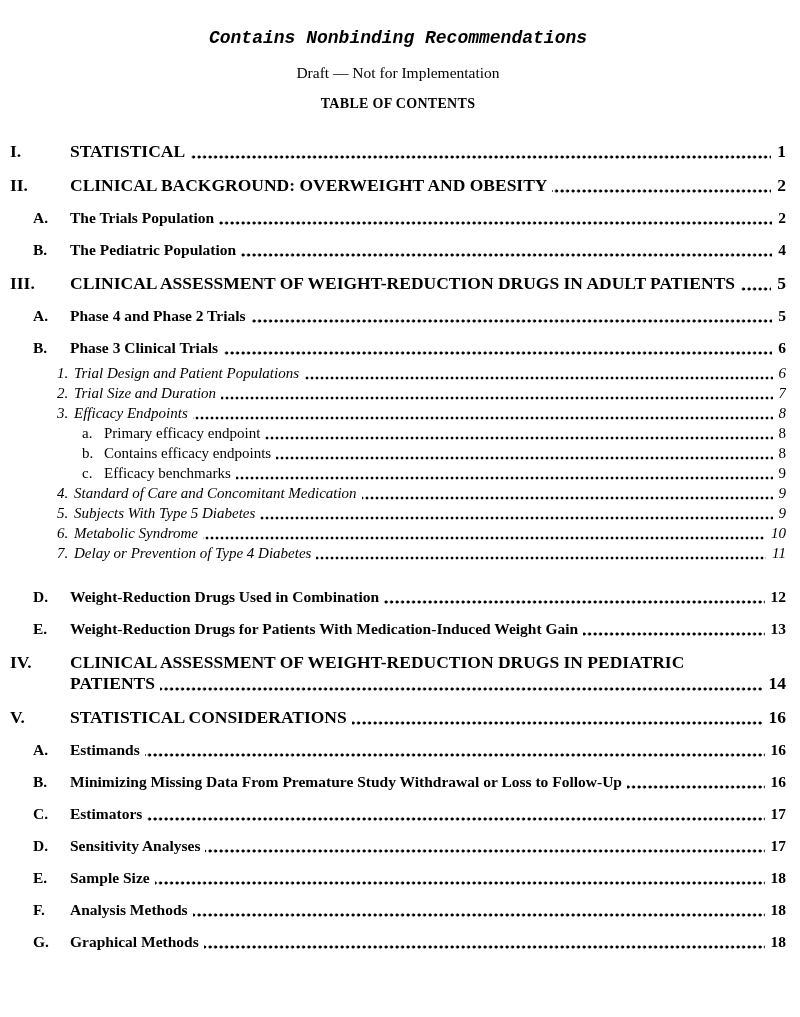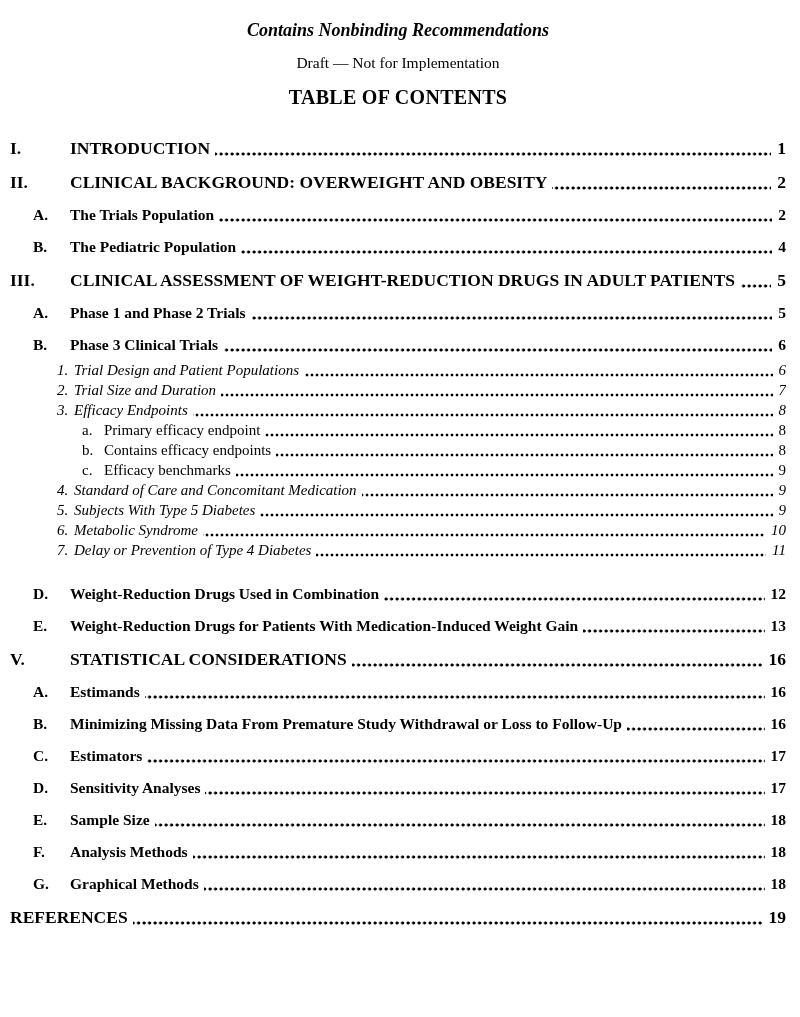--- a/index.html
+++ b/index.html
@@ -5,23 +5,23 @@
   html, body { margin: 0; padding: 0; background: #fff; }
   .page {
     width: 800px; height: 1017px; box-sizing: border-box;
     background: #fff; color: #000;
     font-family: "Liberation Serif", "DejaVu Serif", serif;
     padding: 12px 14px 0 10px;
     overflow: hidden;
   }
   
   .doc-header { text-align: center; }
-  .h-notice { font-size: 18px; font-weight: bold; font-style: italic; margin: 8px; }
+  .h-notice { font-size: 18px; font-weight: bold; font-style: italic; margin: 16px; font-family: Liberation Mono, monospace; }
   .h-draft  { font-size: 15.5px; margin: 13px 0 0 0; }
-  .h-toc    { font-size: 20px; font-weight: bold; letter-spacing: .3px; margin: 14px 0 0 0; }
+  .h-toc    { font-size: 14px; font-weight: bold; letter-spacing: .3px; margin: 14px 0 0 0; }
 
   
   .toc { padding-top: 16px; }
   .toc-row {
     position: relative; overflow: hidden;
     line-height: 20px;
     
     background-image: radial-gradient(circle at 2px 2px, #000 1.2px, transparent 1.7px);
     background-size: 5px 4px;
     background-repeat: repeat-x;
@@ -55,43 +55,43 @@
 <body>
 
 <div class="page">
   <header class="doc-header">
     <p class="h-notice">Contains Nonbinding Recommendations</p>
     <p class="h-draft">Draft — Not for Implementation</p>
     <p class="h-toc">TABLE OF CONTENTS</p>
   </header>
 
   <nav class="toc">
-      <div class="toc-row lvl0"><span class="num">I.</span><span class="title">INTRODUCTION</span><span class="pagenum">1</span></div>
+      <div class="toc-row lvl0"><span class="num">I.</span><span class="title">STATISTICAL</span><span class="pagenum">1</span></div>
       <div class="toc-row lvl0"><span class="num">II.</span><span class="title">CLINICAL BACKGROUND: OVERWEIGHT AND OBESITY</span><span class="pagenum">2</span></div>
       <div class="toc-row lvl1"><span class="num">A.</span><span class="title">The Trials Population</span><span class="pagenum">2</span></div>
       <div class="toc-row lvl1"><span class="num">B.</span><span class="title">The Pediatric Population</span><span class="pagenum">4</span></div>
       <div class="toc-row lvl0"><span class="num">III.</span><span class="title">CLINICAL ASSESSMENT OF WEIGHT-REDUCTION DRUGS IN ADULT PATIENTS</span><span class="pagenum">5</span></div>
-      <div class="toc-row lvl1"><span class="num">A.</span><span class="title">Phase 1 and Phase 2 Trials</span><span class="pagenum">5</span></div>
+      <div class="toc-row lvl1"><span class="num">A.</span><span class="title">Phase 4 and Phase 2 Trials</span><span class="pagenum">5</span></div>
       <div class="toc-row lvl1"><span class="num">B.</span><span class="title">Phase 3 Clinical Trials</span><span class="pagenum">6</span></div>
       <div class="toc-row lvl2 sub-first"><span class="num">1.</span><span class="title">Trial Design and Patient Populations</span><span class="pagenum">6</span></div>
       <div class="toc-row lvl2"><span class="num">2.</span><span class="title">Trial Size and Duration</span><span class="pagenum">7</span></div>
       <div class="toc-row lvl2"><span class="num">3.</span><span class="title">Efficacy Endpoints</span><span class="pagenum">8</span></div>
       <div class="toc-row lvl3"><span class="num">a.</span><span class="title">Primary efficacy endpoint</span><span class="pagenum">8</span></div>
       <div class="toc-row lvl3"><span class="num">b.</span><span class="title">Contains efficacy endpoints</span><span class="pagenum">8</span></div>
       <div class="toc-row lvl3"><span class="num">c.</span><span class="title">Efficacy benchmarks</span><span class="pagenum">9</span></div>
       <div class="toc-row lvl2"><span class="num">4.</span><span class="title">Standard of Care and Concomitant Medication</span><span class="pagenum">9</span></div>
       <div class="toc-row lvl2"><span class="num">5.</span><span class="title">Subjects With Type 5 Diabetes</span><span class="pagenum">9</span></div>
       <div class="toc-row lvl2"><span class="num">6.</span><span class="title">Metabolic Syndrome</span><span class="pagenum">10</span></div>
       <div class="toc-row lvl2"><span class="num">7.</span><span class="title">Delay or Prevention of Type 4 Diabetes</span><span class="pagenum">11</span></div>
       <div class="toc-row lvl1"><span class="num">C.</span><span class="pagenum">11</span></div>
       <div class="toc-row lvl1"><span class="num">D.</span><span class="title">Weight-Reduction Drugs Used in Combination</span><span class="pagenum">12</span></div>
       <div class="toc-row lvl1"><span class="num">E.</span><span class="title">Weight-Reduction Drugs for Patients With Medication-Induced Weight Gain</span><span class="pagenum">13</span></div>
+      <div class="toc-row lvl0"><span class="num">IV.</span><span class="title">CLINICAL ASSESSMENT OF WEIGHT-REDUCTION DRUGS IN PEDIATRIC PATIENTS</span><span class="pagenum">14</span></div>
       <div class="toc-row lvl0"><span class="num">V.</span><span class="title">STATISTICAL CONSIDERATIONS</span><span class="pagenum">16</span></div>
       <div class="toc-row lvl1"><span class="num">A.</span><span class="title">Estimands</span><span class="pagenum">16</span></div>
       <div class="toc-row lvl1"><span class="num">B.</span><span class="title">Minimizing Missing Data From Premature Study Withdrawal or Loss to Follow-Up</span><span class="pagenum">16</span></div>
       <div class="toc-row lvl1"><span class="num">C.</span><span class="title">Estimators</span><span class="pagenum">17</span></div>
       <div class="toc-row lvl1"><span class="num">D.</span><span class="title">Sensitivity Analyses</span><span class="pagenum">17</span></div>
       <div class="toc-row lvl1"><span class="num">E.</span><span class="title">Sample Size</span><span class="pagenum">18</span></div>
       <div class="toc-row lvl1"><span class="num">F.</span><span class="title">Analysis Methods</span><span class="pagenum">18</span></div>
       <div class="toc-row lvl1"><span class="num">G.</span><span class="title">Graphical Methods</span><span class="pagenum">18</span></div>
-      <div class="toc-row lvl0 no-num"><span class="title">REFERENCES</span><span class="pagenum">19</span></div>
     </nav>
 </div>
 
 </body></html>

